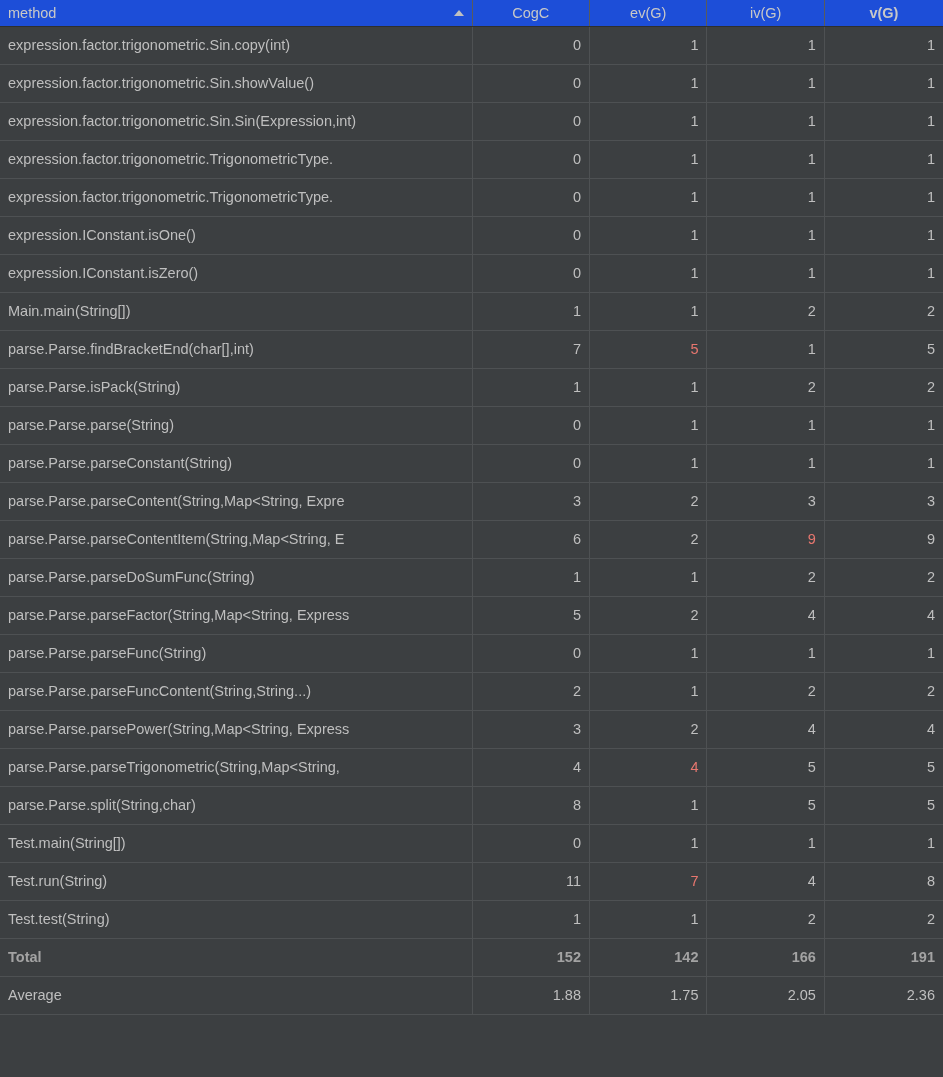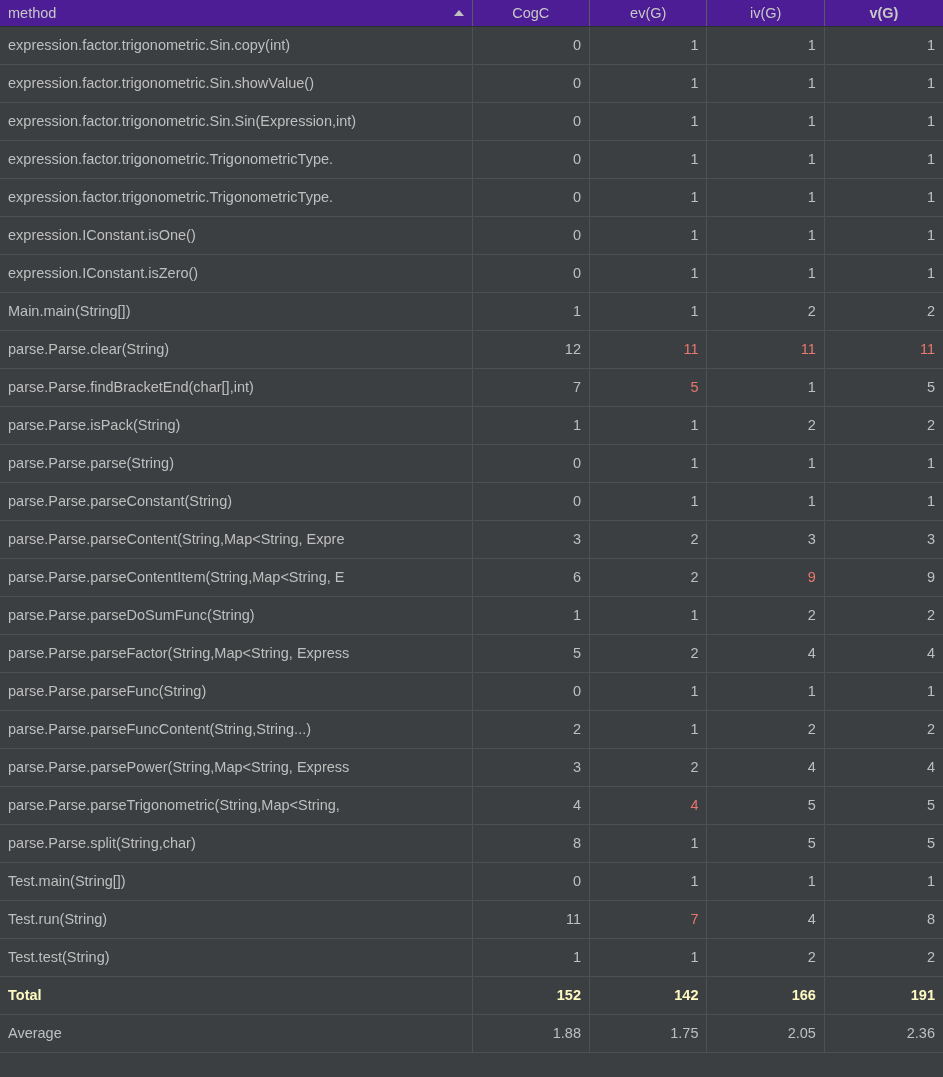--- a/index.html
+++ b/index.html
@@ -19,21 +19,21 @@
     width: 943px;
     border-collapse: collapse;
     table-layout: fixed;
   }
   .metrics-table col.c-method { width: 450px; }
   .metrics-table col.c-num    { width: 112px; }
   .metrics-table col.c-num3   { width: 113px; }
 
   thead th {
     height: 26px;
-    background: #4c1d95;
+    background: #1d4ed8;
     color: #c8c8c8;
     font-weight: normal;
     font-size: 14.5px;
     padding: 0 8px;
     border-right: 1px solid #595b5d;
     border-bottom: 1px solid #2d2f30;
     position: relative;
     white-space: nowrap;
     overflow: hidden;
   }
@@ -68,21 +68,21 @@
   }
   tbody td.num {
     text-align: right;
   }
   tbody td.num.last { border-right: none; }
   tbody tr.summary td {
     border-bottom: 1px solid #4e5153;
   }
   tbody tr.total td {
     font-weight: bold;
-    color: #fef9c3;
+    color: #a3a3a3;
   }
   .hot { color: #e8776f; }
   .cell-inner { display: block; }
 </style>
 </head>
 <body>
 
 <table class="metrics-table">
   <colgroup>
     <col class="c-method">
@@ -226,35 +226,20 @@
           <span class="cell-inner">1</span>
         </td>
         <td class="num">
           <span class="cell-inner">2</span>
         </td>
         <td class="num last">
           <span class="cell-inner">2</span>
         </td>
       </tr>
       <tr>
-        <td class="method">parse.Parse.clear(String)</td>
-        <td class="num">
-          <span class="cell-inner">12</span>
-        </td>
-        <td class="num">
-          <span class="cell-inner hot">11</span>
-        </td>
-        <td class="num">
-          <span class="cell-inner hot">11</span>
-        </td>
-        <td class="num last">
-          <span class="cell-inner hot">11</span>
-        </td>
-      </tr>
-      <tr>
         <td class="method">parse.Parse.findBracketEnd(char[],int)</td>
         <td class="num">
           <span class="cell-inner">7</span>
         </td>
         <td class="num">
           <span class="cell-inner hot">5</span>
         </td>
         <td class="num">
           <span class="cell-inner">1</span>
         </td>

